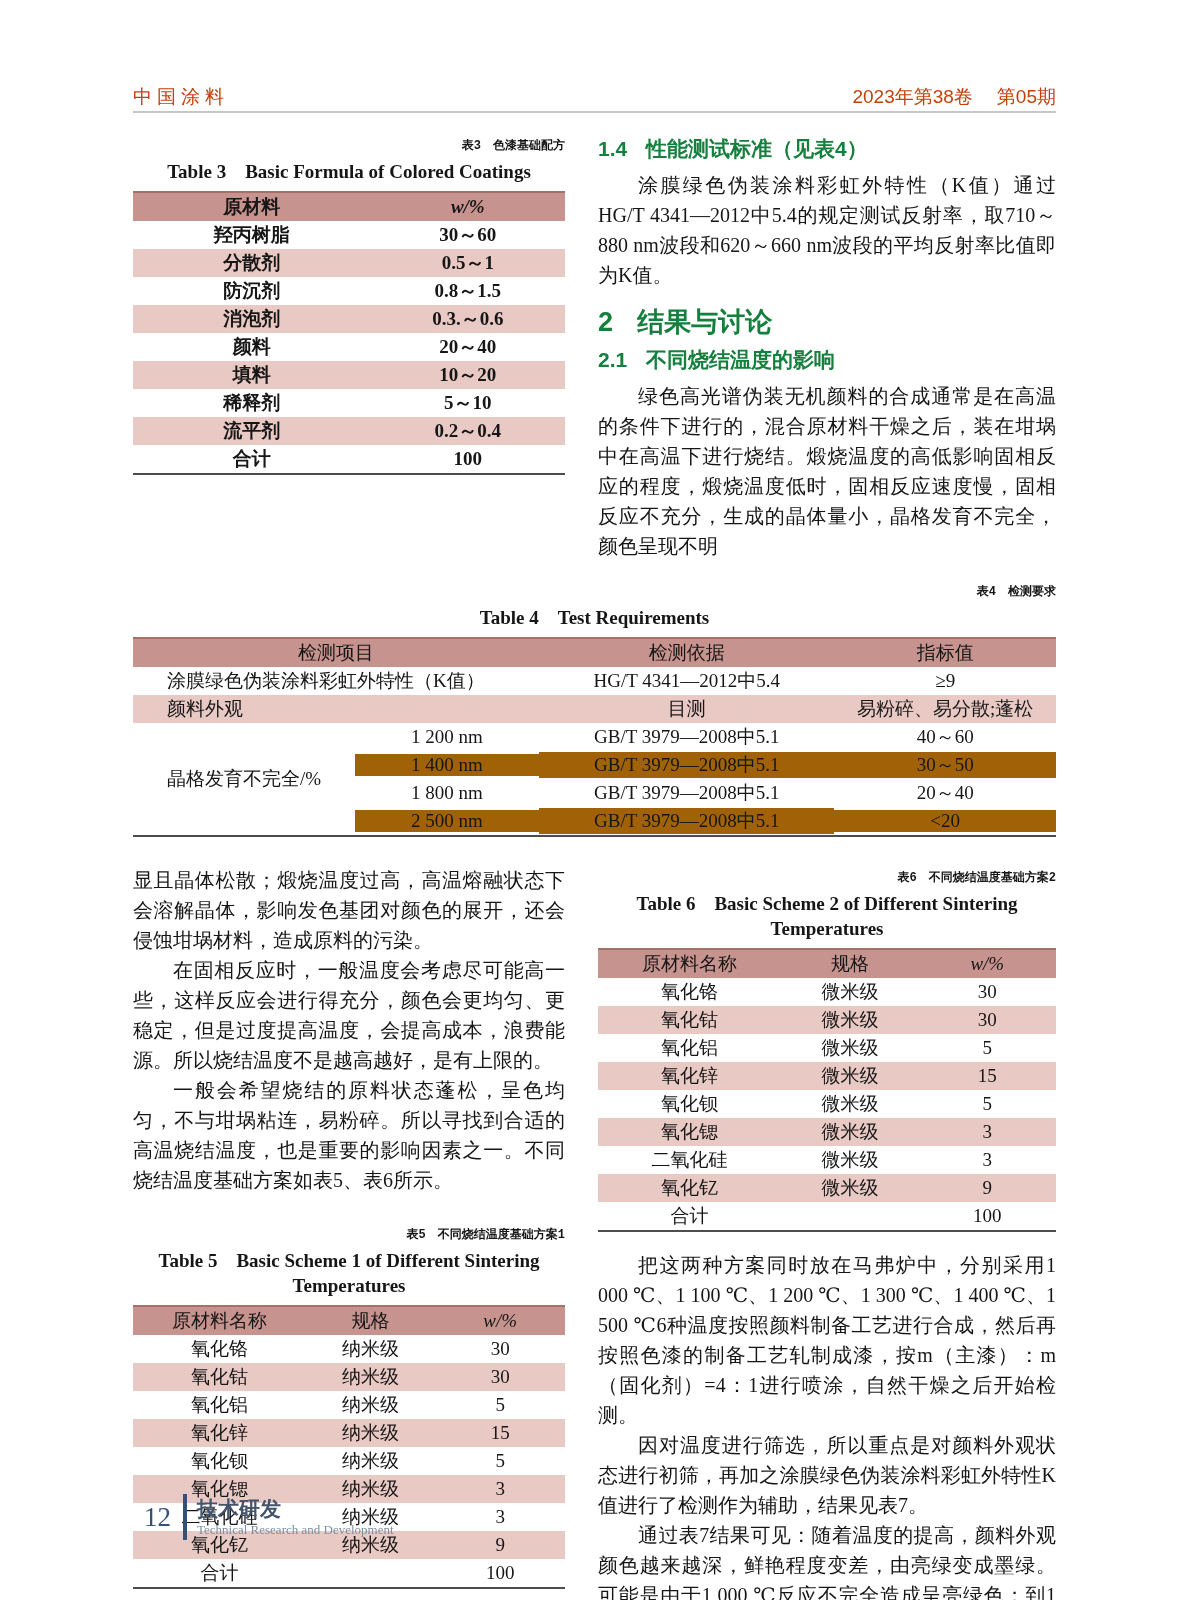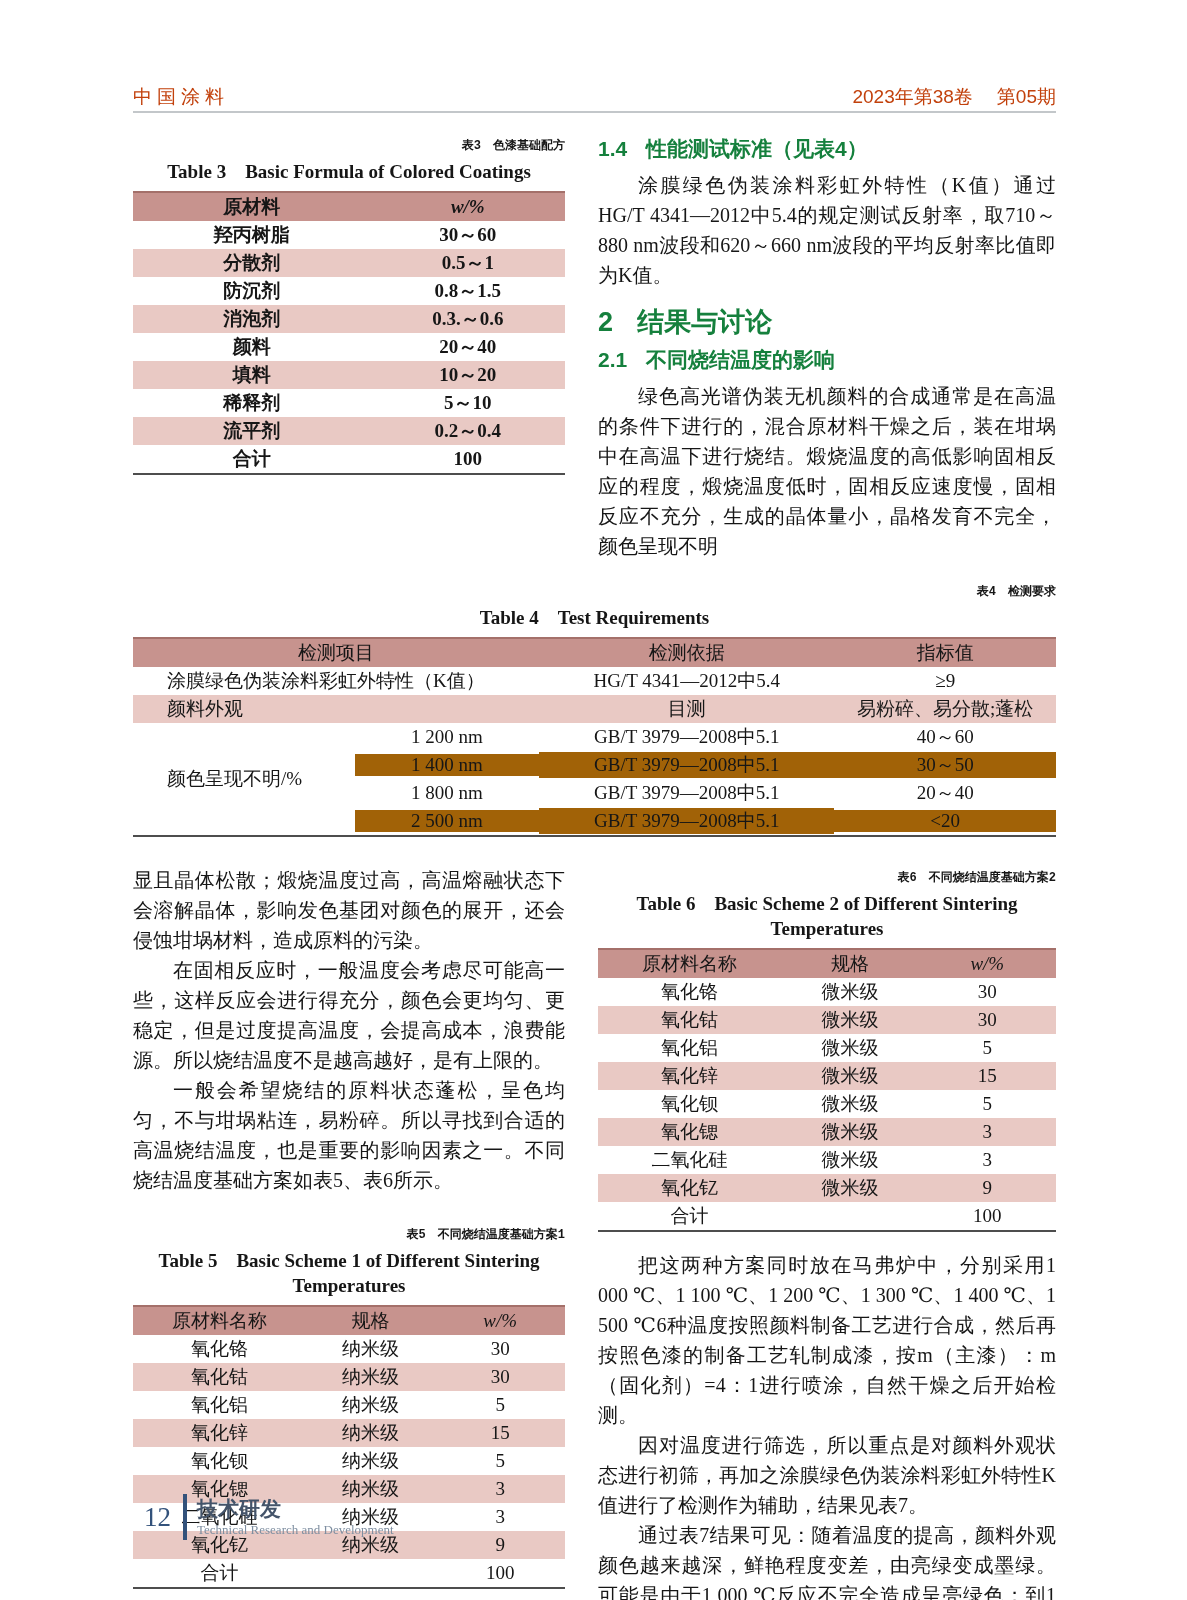--- a/index.html
+++ b/index.html
@@ -164,21 +164,21 @@
             <div>涂膜绿色伪装涂料彩虹外特性（K值）</div>
             <div>HG/T 4341—2012中5.4</div>
             <div>≥9</div>
           </div>
           <div class="grid g44 r1">
             <div>颜料外观</div>
             <div>目测</div>
             <div>易粉碎、易分散;蓬松</div>
           </div>
           <div class="t4-group">
-            <div class="t4-group-label">颜色呈现不明/%</div>
+            <div class="t4-group-label">晶格发育不完全/%</div>
             <div class="grid g4">
               <div></div>
               <div>1 200 nm</div>
               <div>GB/T 3979—2008中5.1</div>
               <div>40～60</div>
             </div>
             <div class="grid g4 sub-alt">
               <div></div>
               <div>1 400 nm</div>
               <div>GB/T 3979—2008中5.1</div>

